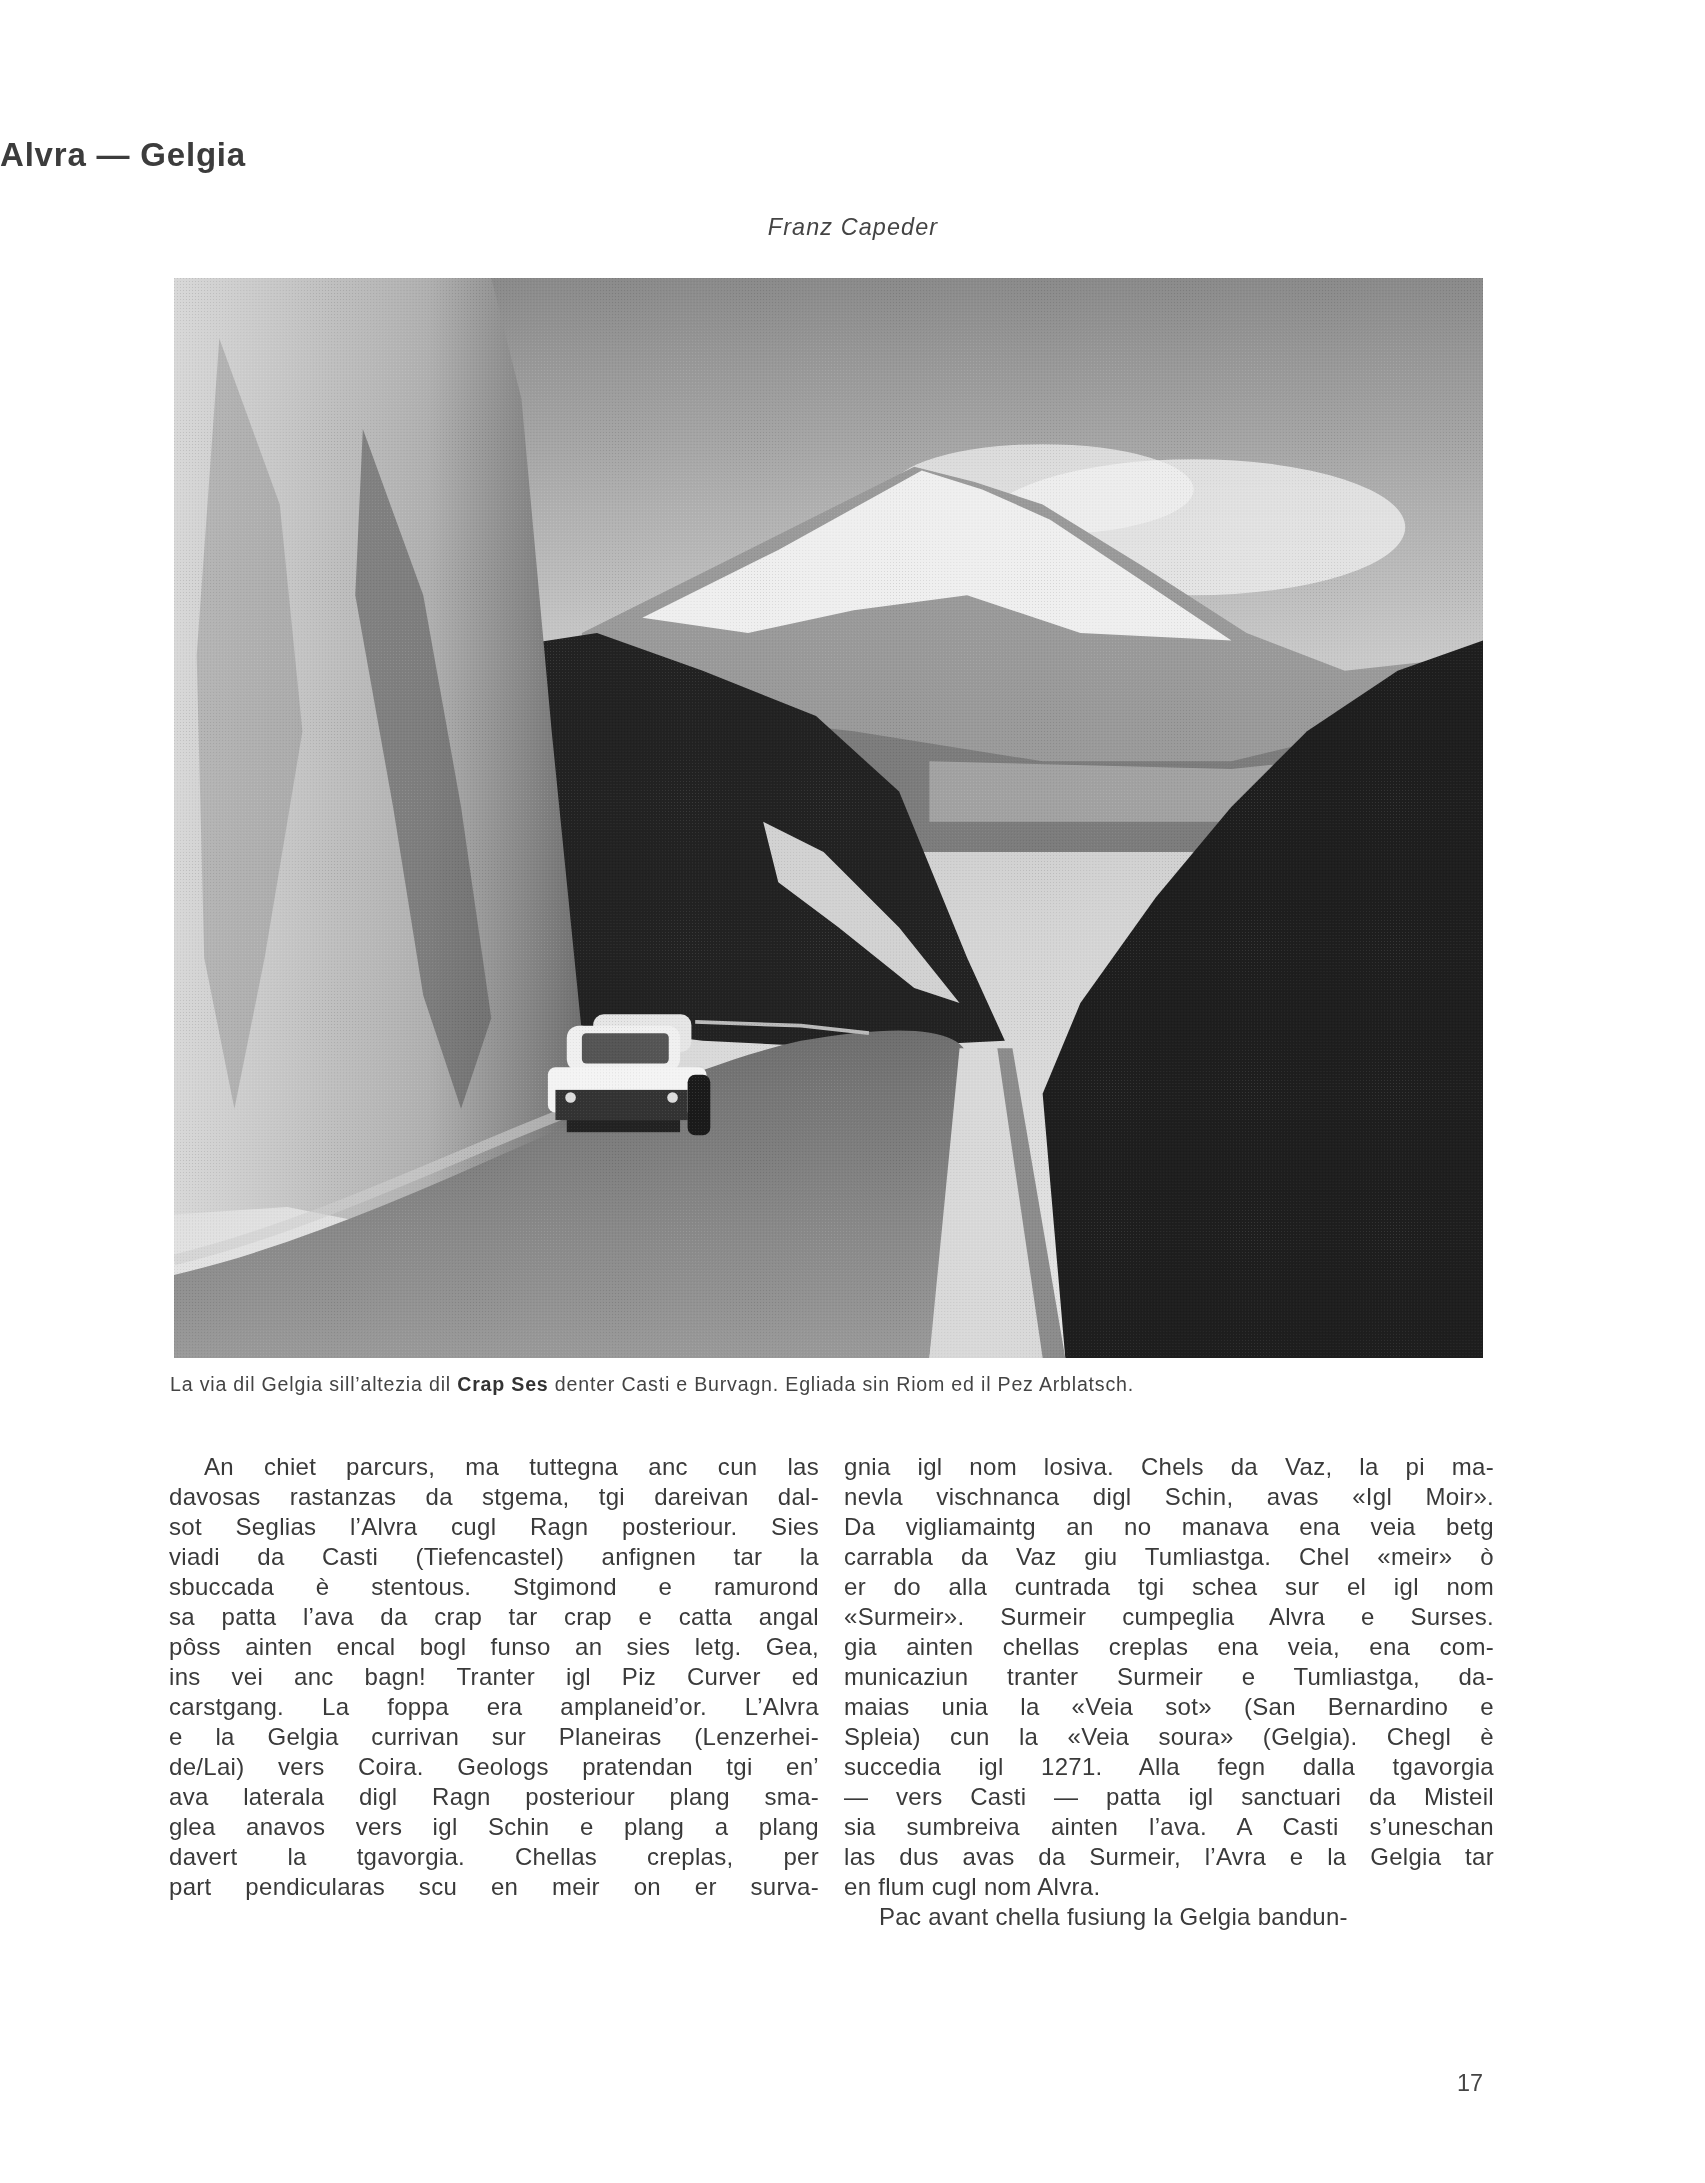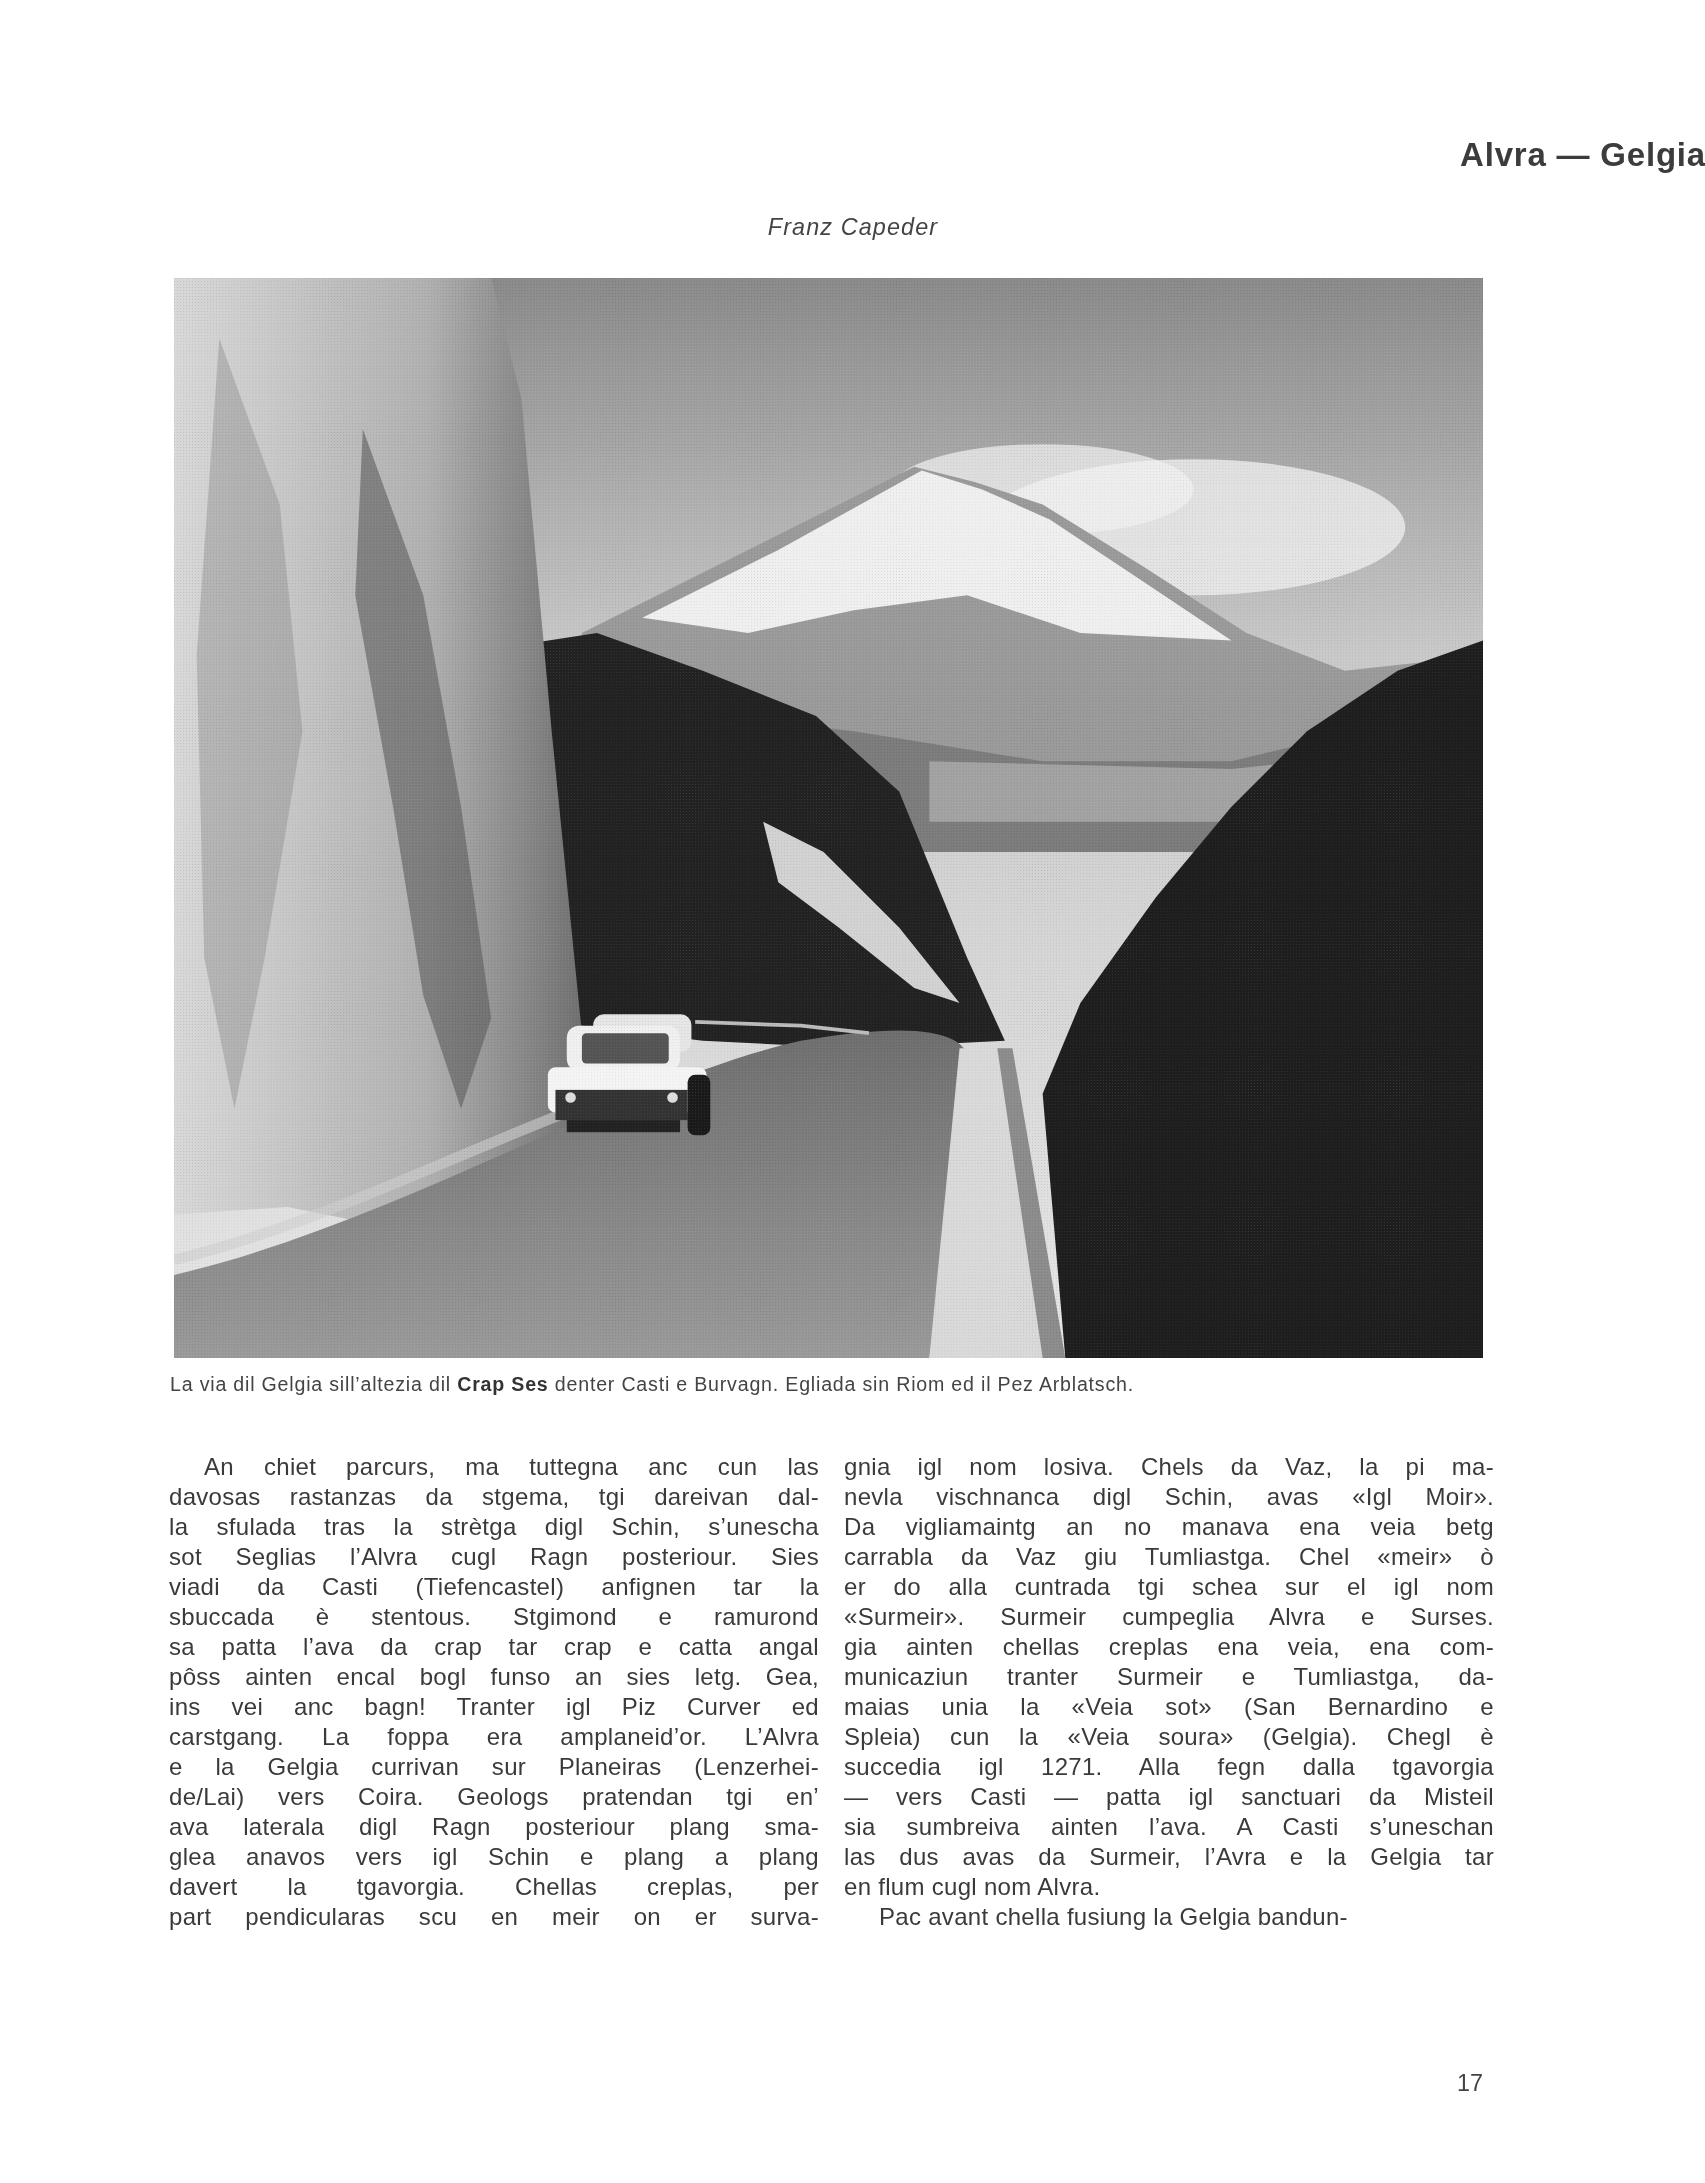--- a/index.html
+++ b/index.html
@@ -3,21 +3,21 @@
   <meta charset="utf-8">
   <style>
     html, body { margin: 0; padding: 0; background: #ffffff; }
     body {
       width: 1706px; height: 2183px; position: relative; overflow: hidden;
       font-family: "Liberation Sans", "DejaVu Sans", sans-serif;
       color: #3a3a3a;
     }
     .title {
       position: absolute; left: 0; width: 1706px; top: 136px;
-      text-align: right; font-weight: bold; font-size: 33px; letter-spacing: 0.8px;
+      text-align: left; font-weight: bold; font-size: 33px; letter-spacing: 0.8px;
       color: #3c3c3c;
     }
     .author {
       position: absolute; left: 0; width: 1706px; top: 214px;
       text-align: center; font-style: italic; font-size: 23.4px; letter-spacing: 1.1px;
       color: #444;
     }
     .photo {
       position: absolute; left: 174px; top: 278px; width: 1309px; height: 1080px;
       overflow: hidden; background: #9a9a9a;
@@ -119,21 +119,20 @@
     </svg>
   </div>
 
   <div class="caption">
     <span>La via dil Gelgia sill’altezia dil </span><b>Crap Ses</b><span> denter Casti e Burvagn. Egliada sin Riom ed il Pez Arblatsch.</span>
   </div>
 
   <div class="col left" id="col-left">
       <span class="line indent"><span class="t">An chiet parcurs, ma tuttegna anc cun las</span></span>
       <span class="line"><span class="t">davosas rastanzas da stgema, tgi dareivan dal-</span></span>
-      <span class="line"><span class="t">la sfulada tras la strètga digl Schin, s’unescha</span></span>
       <span class="line"><span class="t">sot Seglias l’Alvra cugl Ragn posteriour. Sies</span></span>
       <span class="line"><span class="t">viadi da Casti (Tiefencastel) anfignen tar la</span></span>
       <span class="line"><span class="t">sbuccada è stentous. Stgimond e ramurond</span></span>
       <span class="line"><span class="t">sa patta l’ava da crap tar crap e catta angal</span></span>
       <span class="line"><span class="t">pôss ainten encal bogl funso an sies letg. Gea,</span></span>
       <span class="line"><span class="t">ins vei anc bagn! Tranter igl Piz Curver ed</span></span>
       <span class="line"><span class="t">carstgang. La foppa era amplaneid’or. L’Alvra</span></span>
       <span class="line"><span class="t">e la Gelgia currivan sur Planeiras (Lenzerhei-</span></span>
       <span class="line"><span class="t">de/Lai) vers Coira. Geologs pratendan tgi en’</span></span>
       <span class="line"><span class="t">ava laterala digl Ragn posteriour plang sma-</span></span>

